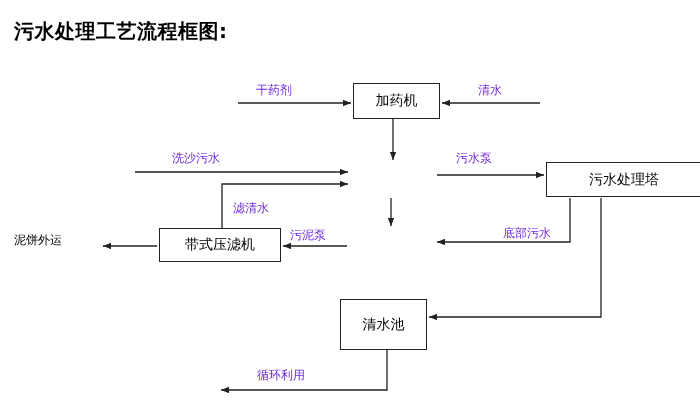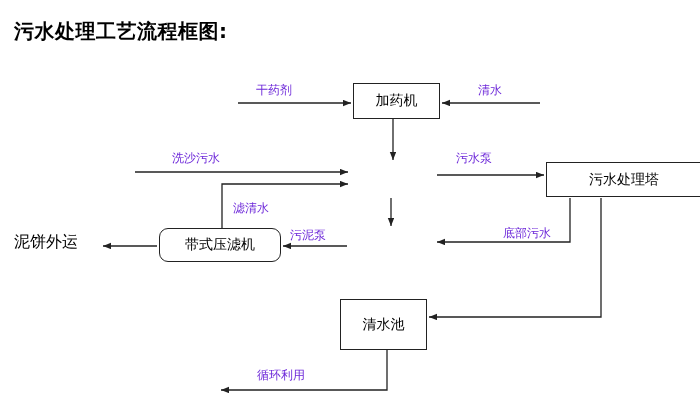--- a/index.html
+++ b/index.html
@@ -53,21 +53,21 @@
   .edge-label {
     position: absolute;
     font-size: 12px;
     color: #6d28d9;
     white-space: nowrap;
     background: transparent;
     z-index: 4;
   }
   .terminal-label {
     position: absolute;
-    font-size: 16px;
+    font-size: 12px;
     color: #000000;
     white-space: nowrap;
     z-index: 4;
   }
 </style>
 </head>
 <body>
 
 <div id="canvas">
 
@@ -109,21 +109,21 @@
 
   <div class="node" style="left:353px; top:83px; width:87px; height:36px;">
     <span>加药机</span>
   </div>
 
 
   <div class="node" style="left:546px; top:162px; width:156px; height:35px;">
     <span>污水处理塔</span>
   </div>
 
-  <div class="node" style="left:159px; top:228px; width:122px; height:34px;border-radius:9px;">
+  <div class="node" style="left:159px; top:228px; width:122px; height:34px;">
     <span>带式压滤机</span>
   </div>
 
 
   <div class="node" style="left:340px; top:299px; width:87px; height:51px;">
     <span>清水池</span>
   </div>
 
   <div class="edge-label" style="left:256px; top:82px;">干药剂</div>
   <div class="edge-label" style="left:478px; top:82px;">清水</div>

